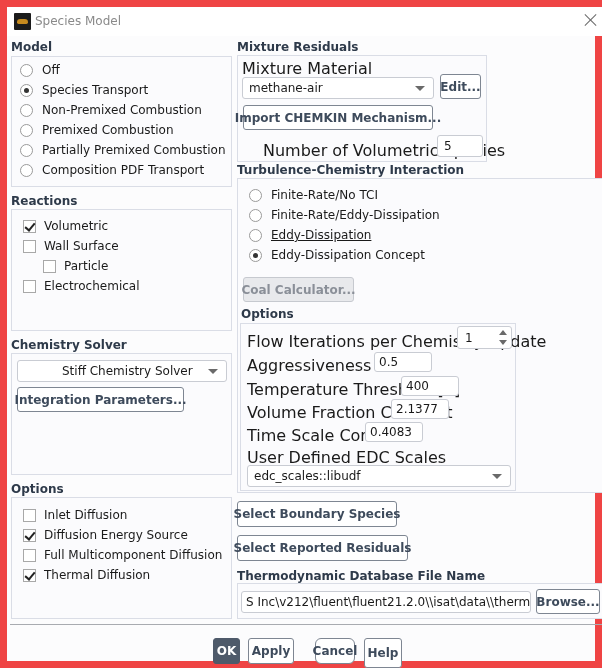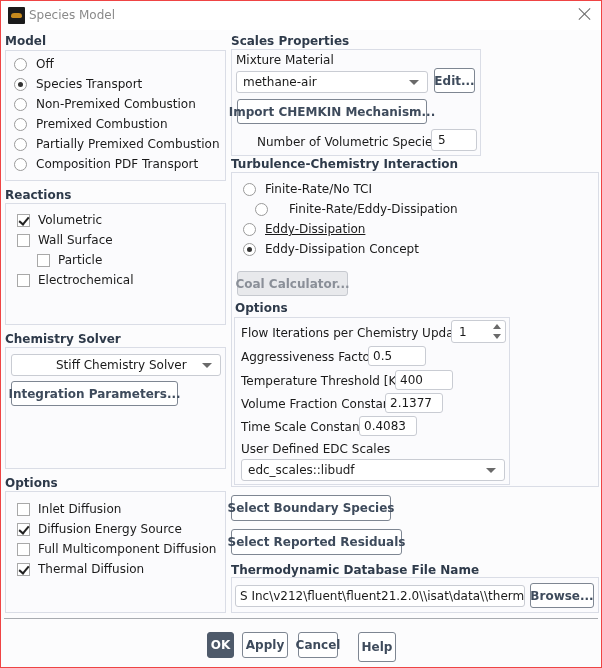--- a/index.html
+++ b/index.html
@@ -1,18 +1,18 @@
 <!DOCTYPE html>
 <html><head>
 <meta charset="utf-8">
 <style>
   * { box-sizing: border-box; margin: 0; padding: 0; }
   html, body { width: 602px; height: 668px; overflow: hidden; background: #ffffff; }
   body { font-family: "DejaVu Sans", "Liberation Sans", sans-serif; font-size: 12px; color: #1a1a1a; position: relative; }
-  .window { position: absolute; left: 0; top: 0; width: 602px; height: 668px; border: 1px solid #ef4444; background: #fcfcfd; }
+  .window { position: absolute; left: 0; top: 0; width: 602px; height: 668px; border: 7px solid #ef4444; background: #fcfcfd; }
   .titlebar { position: absolute; left: 0; top: 0; width: 600px; height: 29px; background: #ffffff; }
   .app-icon { position: absolute; left: 7px; top: 6px; width: 17px; height: 17px; background: #1b1b1b; border-radius: 1px; }
   .app-icon::after { content: ""; position: absolute; left: 3px; top: 6px; width: 11px; height: 5px; background: #c68a1e; border-radius: 6px 6px 3px 3px; }
   .title { position: absolute; left: 28px; top: 7px; font-size: 12px; color: #8a8a8a; }
   .close { position: absolute; right: 8px; top: 5px; width: 16px; height: 16px; }
   .close::before, .close::after { content: ""; position: absolute; left: 7px; top: 0; width: 1px; height: 16px; background: #6a6a6a; }
   .close::before { transform: rotate(45deg); }
   .close::after { transform: rotate(-45deg); }
 
   .section-title { position: absolute; font-weight: bold; font-size: 12px; color: #2e3a4a; }
@@ -27,21 +27,21 @@
   .btn { position: absolute; border: 1px solid #7e8692; border-radius: 3px; background: #fff; font-weight: bold; color: #3e4b5c; font-size: 12px; display: flex; align-items: center; justify-content: center; white-space: nowrap; }
   .btn.disabled { background: #e8e9ec; color: #8a8f98; border-color: #c6c9cf; }
   .btn.primary { background: #4e5a6a; color: #fff; border-color: #4e5a6a; }
 
   .select { position: absolute; border: 1px solid #c9ccd3; border-radius: 3px; background: #fff; display: flex; align-items: center; padding-left: 6px; font-size: 12px; }
   .select .caret { position: absolute; right: 8px; top: 50%; margin-top: -2px; width: 0; height: 0; border-left: 5px solid transparent; border-right: 5px solid transparent; border-top: 5px solid #6a6a6a; }
   .input { position: absolute; border: 1px solid #c9ccd3; border-radius: 3px; background: #fff; font-size: 12px; display: flex; align-items: center; padding-left: 4px; white-space: nowrap; overflow: hidden; }
   .spin { position: absolute; right: 4px; top: 3px; width: 8px; height: 16px; }
   .spin .up { position: absolute; top: 0; left: 0; border-left: 4px solid transparent; border-right: 4px solid transparent; border-bottom: 5px solid #6a6a6a; }
   .spin .down { position: absolute; bottom: 1px; left: 0; border-left: 4px solid transparent; border-right: 4px solid transparent; border-top: 5px solid #6a6a6a; }
-  .opt-label { position: absolute; font-size: 12px; white-space: nowrap; }
+  .opt-label { position: absolute; font-size: 16px; white-space: nowrap; }
   .sep { position: absolute; left: 3px; width: 594px; height: 1px; background: #a8abb0; }
 </style>
 </head>
 <body>
 
 <div class="window">
   <div class="titlebar">
     <div class="app-icon"></div>
     <div class="title">Species Model</div>
     <div class="close"></div>
@@ -117,40 +117,40 @@
     <div class="row" style="left:11px;top:48px;">
         <span class="check"></span>
         <span class="label">Full Multicomponent Diffusion</span>
       </div>
     <div class="row" style="left:11px;top:68px;">
         <span class="check on"></span>
         <span class="label">Thermal Diffusion</span>
       </div>
   </div>
 
-  <div class="section-title" style="left:230px;top:33px;">Scales Properties</div>
+  <div class="section-title" style="left:230px;top:33px;">Mixture Residuals</div>
   <div class="group" style="left:230px;top:48px;width:250px;height:107px;">
     <div class="opt-label" style="left:4px;top:3px;">Mixture Material</div>
     <div class="select" style="left:4px;top:21px;width:192px;height:22px;">
       <span>methane-air</span>
       <span class="caret"></span>
     </div>
     <div class="btn" style="left:202px;top:18px;width:41px;height:25px;">Edit...</div>
     <div class="btn" style="left:5px;top:49px;width:190px;height:25px;">Import CHEMKIN Mechanism...</div>
     <div class="opt-label" style="left:25px;top:85px;">Number of Volumetric Species</div>
     <div class="input" style="left:199px;top:79px;width:46px;height:22px;padding-left:6px;">5</div>
   </div>
 
   <div class="section-title" style="left:230px;top:156px;">Turbulence-Chemistry Interaction</div>
   <div class="group" style="left:230px;top:171px;width:368px;height:315px;">
     <div class="row" style="left:11px;top:7px;">
         <span class="radio"></span>
         <span class="label">Finite-Rate/No TCI</span>
       </div>
-    <div class="row" style="left:23px;top:27px;gap:12px;">
+    <div class="row" style="left:11px;top:27px;">
         <span class="radio"></span>
         <span class="label">Finite-Rate/Eddy-Dissipation</span>
       </div>
     <div class="row" style="left:11px;top:47px;text-decoration:underline;">
         <span class="radio"></span>
         <span class="label">Eddy-Dissipation</span>
       </div>
     <div class="row" style="left:11px;top:67px;">
         <span class="radio on"></span>
         <span class="label">Eddy-Dissipation Concept</span>
@@ -188,15 +188,15 @@
   <div class="section-title" style="left:230px;top:562px;">Thermodynamic Database File Name</div>
   <div class="group" style="left:230px;top:576px;width:368px;height:36px;">
     <div class="input" style="left:3px;top:7px;width:290px;height:22px;">S Inc\v212\fluent\fluent21.2.0\\isat\data\\thermo.db</div>
     <div class="btn" style="left:298px;top:5px;width:64px;height:25px;">Browse...</div>
   </div>
 
   <div class="sep" style="top:617px;"></div>
 
   <div class="btn primary" style="left:206px;top:631px;width:27px;height:26px;">OK</div>
   <div class="btn" style="left:241px;top:631px;width:46px;height:26px;">Apply</div>
-  <div class="btn" style="left:297px;top:631px;width:40px;height:26px;">Cancel</div>
+  <div class="btn" style="left:308px;top:631px;width:40px;height:26px;border-radius:6px;">Cancel</div>
   <div class="btn" style="left:357px;top:631px;width:38px;height:30px;">Help</div>
 </div>
 
 </body></html>

